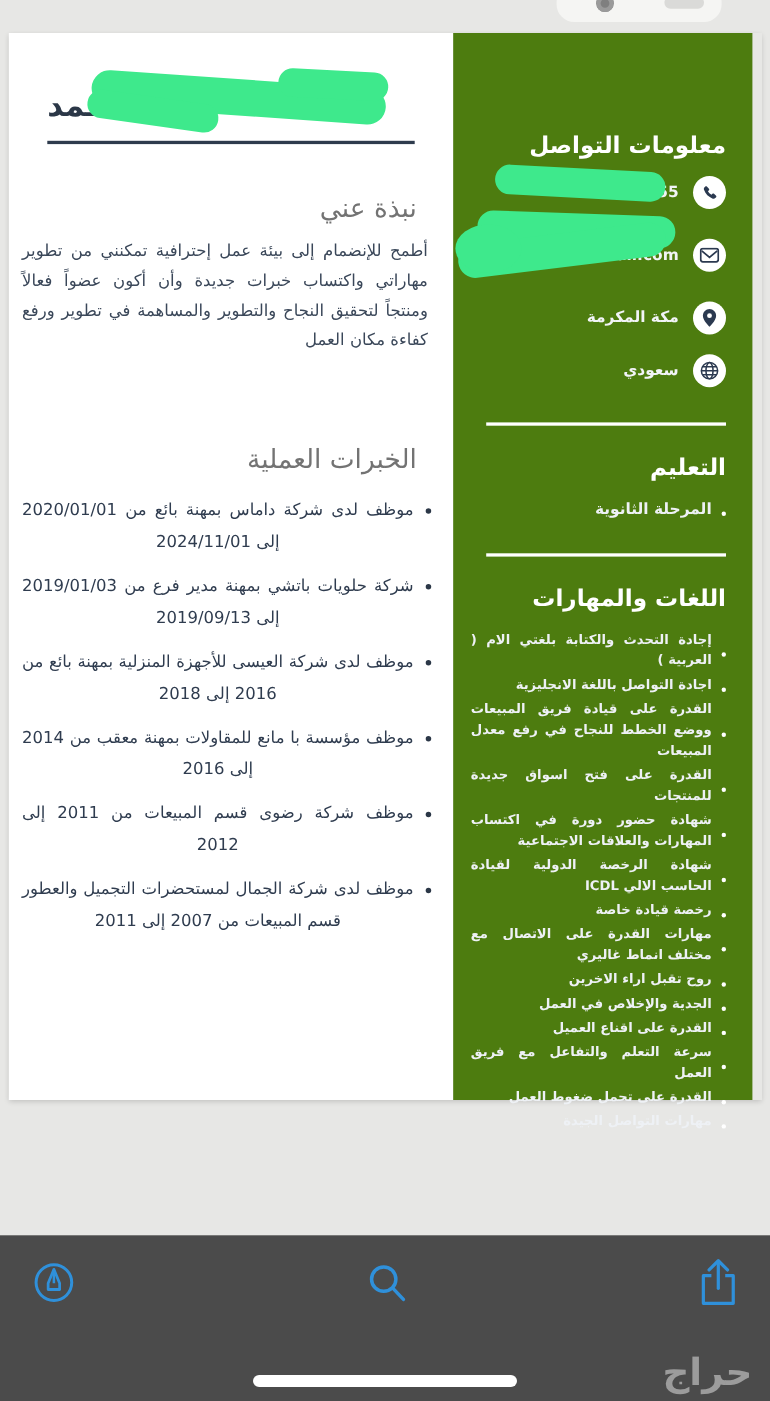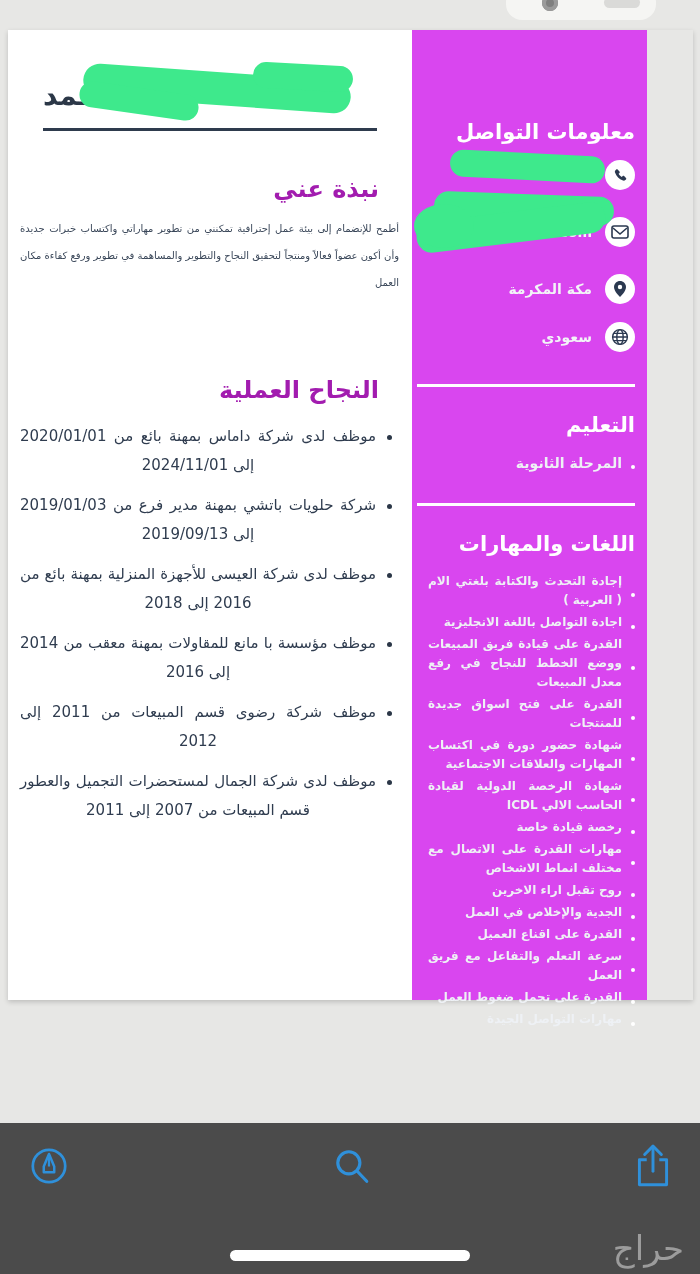--- a/index.html
+++ b/index.html
@@ -11,41 +11,41 @@
            background:#f5f5f3; border-radius:16px; }
   .notch-cam { position:absolute; left:36px; top:9px; width:16px; height:16px;
                border-radius:50%; background:#7f7f7f; box-shadow:inset 0 0 0 4px #9a9a9a; }
   .notch-slot { position:absolute; right:16px; top:11px; width:36px; height:11px;
                 border-radius:6px; background:#dadad8; }
 
   
   .doc { position:absolute; left:8px; top:30px; width:685px; height:970px;
          display:flex; flex-direction:row; box-shadow:0 2px 5px rgba(0,0,0,.18); }
   .main-col { width:404px; background:#ffffff; direction:rtl; position:relative; }
-  .side-col { width:235px; background:#d946ef; direction:rtl; color:#fff;
-              padding:0 12px 0 16px; position:relative; }
+  .side-col { width:272px; background:#4d7c0f; direction:rtl; color:#fff;
+              padding:0 24px 0 16px; position:relative; }
 
   
   .name-row { position:relative; margin:26px 35px 0 35px; height:62px; }
   .name-frag { position:absolute; left:0; bottom:6px; font-size:28px; font-weight:bold;
                color:#2b3747; }
   .peek { position:absolute; background:#2b3747; border-radius:2px; }
   .peek1 { width:5px; height:12px; left:58px; top:14px; transform:rotate(8deg); }
   .peek2 { width:4px; height:10px; left:248px; top:8px; transform:rotate(-6deg); }
   .blob { position:absolute; background:#3ee98c; }
   .name-blob1 { left:40px; top:16px; width:268px; height:33px; border-radius:18px;
                 transform:rotate(4deg); }
   .name-blob2 { left:36px; top:32px; width:120px; height:26px; border-radius:14px;
                 transform:rotate(8deg); }
   .name-blob3 { left:210px; top:8px; width:100px; height:26px; border-radius:14px;
                 transform:rotate(3deg); }
   .rule { height:3px; background:#2e3b4d; margin:10px 35px 0 35px; }
-  .sec-title { font-size:24px; font-weight:bold; color:#a21caf; margin:44px 33px 0 0; }
-  .about-text { font-size:10px; color:#3a4759; line-height:27px; text-align:justify;
-                margin:12px 13px 0 12px; }
+  .sec-title { font-size:24px; font-weight:normal; color:#737373; margin:44px 33px 0 0; }
+  .about-text { font-size:15px; color:#3a4759; line-height:27px; text-align:justify;
+                margin:12px 23px 0 12px; }
   .exp-title { margin-top:80px; }
   ul.exp { list-style:none; margin:18px 20px 0 12px; }
   ul.exp li { display:flex; direction:rtl; margin-bottom:11px;justify-content:flex-end; }
   ul.exp .dot { flex:0 0 5px; width:5px; height:5px; border-radius:50%;
                 background:#2b3747; margin-top:13px; margin-left:11px; }
   ul.exp .txt { flex:1; font-size:15px; color:#2f3c4f; line-height:29px;
                 text-align:justify; text-align-last:center; }
 
   
   .side-heading { font-size:21px; font-weight:bold; color:#ffffff; }
@@ -75,21 +75,21 @@
   ul.edu-list .txt { font-size:14px; line-height:20px; text-align:right; }
 
   
   .toolbar { position:absolute; left:0; bottom:0; width:700px; height:151px;
              background:#4b4b4b; }
   .toolbar-icons { display:flex; justify-content:space-between; align-items:center;
                    padding:20px 26px 0 26px; }
   .tb-btn { background:none; border:none; cursor:pointer; padding:0; line-height:0; }
   .home-indicator { position:absolute; left:230px; bottom:13px; width:240px; height:11px;
                     border-radius:6px; background:#ffffff; }
-  .watermark { position:absolute; right:16px; bottom:6px; font-size:34px; font-weight:normal;
+  .watermark { position:absolute; right:16px; bottom:6px; font-size:34px; font-weight:bold;
                color:#9c9c9c; letter-spacing:1px; }
 </style>
 </head>
 <body>
 
 <div class="notch">
   <div class="notch-cam"></div>
   <div class="notch-slot"></div>
 </div>
 
@@ -103,21 +103,21 @@
       <span class="peek peek2"></span>
       <div class="blob name-blob1"></div>
       <div class="blob name-blob2"></div>
       <div class="blob name-blob3"></div>
     </div>
     <div class="rule"></div>
 
     <h2 class="sec-title">نبذة عني</h2>
     <p class="about-text">أطمح للإنضمام إلى بيئة عمل إحترافية تمكنني من تطوير مهاراتي واكتساب خبرات جديدة وأن أكون عضواً فعالاً ومنتجاً لتحقيق النجاح والتطوير والمساهمة في تطوير ورفع كفاءة مكان العمل</p>
 
-    <h2 class="sec-title exp-title">النجاح العملية</h2>
+    <h2 class="sec-title exp-title">الخبرات العملية</h2>
     <ul class="exp">
       <li>
         <span class="dot"></span>
         <div class="txt">موظف لدى شركة داماس بمهنة بائع من 2020/01/01 إلى 2024/11/01</div>
       </li>
       <li>
         <span class="dot"></span>
         <div class="txt">شركة حلويات باتشي بمهنة مدير فرع من 2019/01/03 إلى 2019/09/13</div>
       </li>
       <li>
@@ -226,21 +226,21 @@
       <li>
           <span class="dot"></span>
           <div class="txt">شهادة الرخصة الدولية لقيادة الحاسب الالي ICDL</div>
         </li>
       <li>
           <span class="dot"></span>
           <div class="txt">رخصة قيادة خاصة</div>
         </li>
       <li>
           <span class="dot"></span>
-          <div class="txt">مهارات القدرة على الاتصال مع مختلف انماط الاشخاص</div>
+          <div class="txt">مهارات القدرة على الاتصال مع مختلف انماط غاليري</div>
         </li>
       <li>
           <span class="dot"></span>
           <div class="txt">روح تقبل اراء الاخرين</div>
         </li>
       <li>
           <span class="dot"></span>
           <div class="txt">الجدية والإخلاص في العمل</div>
         </li>
       <li>

